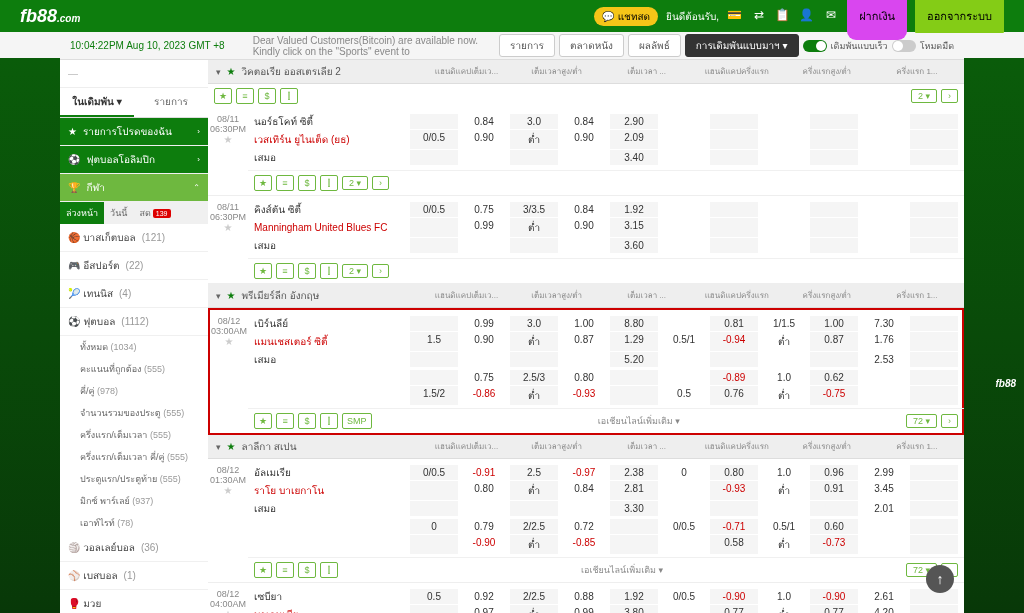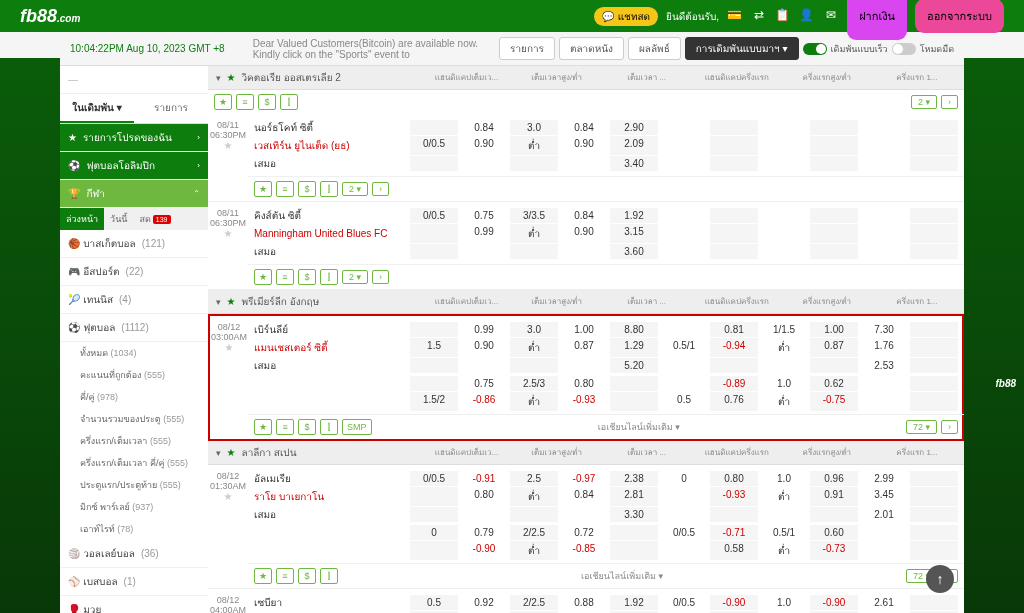--- a/index.html
+++ b/index.html
@@ -6,22 +6,22 @@
 body{background:#e8e8e8;overflow:hidden}
 .page{width:1024px;height:613px;margin:0 auto;position:relative;background:linear-gradient(90deg,#0a5c0a 0%,#0a5c0a 6%,#e8e8e8 6%,#e8e8e8 94%,#0a5c0a 94%,#0a5c0a 100%)}
 .topbar{height:32px;background:#0d7d0d;display:flex;align-items:center;padding:0 20px;gap:12px}
 .logo{color:#fff;font-size:18px;font-weight:bold;font-style:italic}
 .logo .com{font-size:10px}
 .top-right{margin-left:auto;display:flex;gap:8px;align-items:center}
 .top-chip{background:#f5c518;color:#000;font-size:10px;padding:2px 8px;border-radius:10px}
 .top-txt{color:#fff;font-size:10px}
 .top-icon{width:16px;height:16px;color:#fff;font-size:12px;text-align:center}
 .btn-deposit{background:#d946ef;color:#000;font-size:11px;padding:15px 12px;border:none;border-radius:9px}
-.btn-logout{background:#ec4899;color:#000;font-size:11px;padding:8px 12px;border:none;border-radius:9px}
-.subbar{height:34px;background:#f5f5f5;display:flex;align-items:center;padding:0 70px 0 70px;font-size:10px;color:#666;border-bottom:1px solid #ddd}
+.btn-logout{background:#84cc16;color:#000;font-size:11px;padding:8px 12px;border:none;border-radius:1px}
+.subbar{height:28px;background:#f5f5f5;display:flex;align-items:center;padding:0 70px 0 70px;font-size:10px;color:#666;border-bottom:1px solid #ddd}
 .time{color:#0d7d0d}
 .marquee{margin-left:28px;color:#888;flex:1;overflow:hidden}
 .tabs-right{display:flex;gap:4px}
 .tab-btn{background:#fff;border:1px solid #ccc;font-size:10px;padding:3px 10px;border-radius:3px;color:#555}
 .tab-btn.dark{background:#333;color:#fff;border-color:#333}
 .toggle{display:flex;align-items:center;gap:4px;font-size:9px;color:#555}
 .switch{width:24px;height:12px;background:#0d7d0d;border-radius:6px;position:relative}
 .switch::after{content:'';position:absolute;width:10px;height:10px;background:#fff;border-radius:50%;top:1px;right:1px}
 .switch.off{background:#ccc}
 .switch.off::after{left:1px;right:auto}

